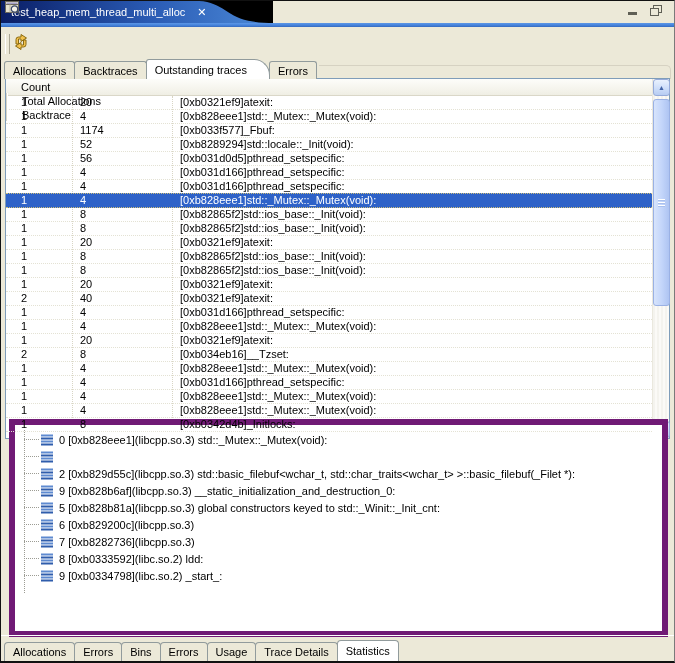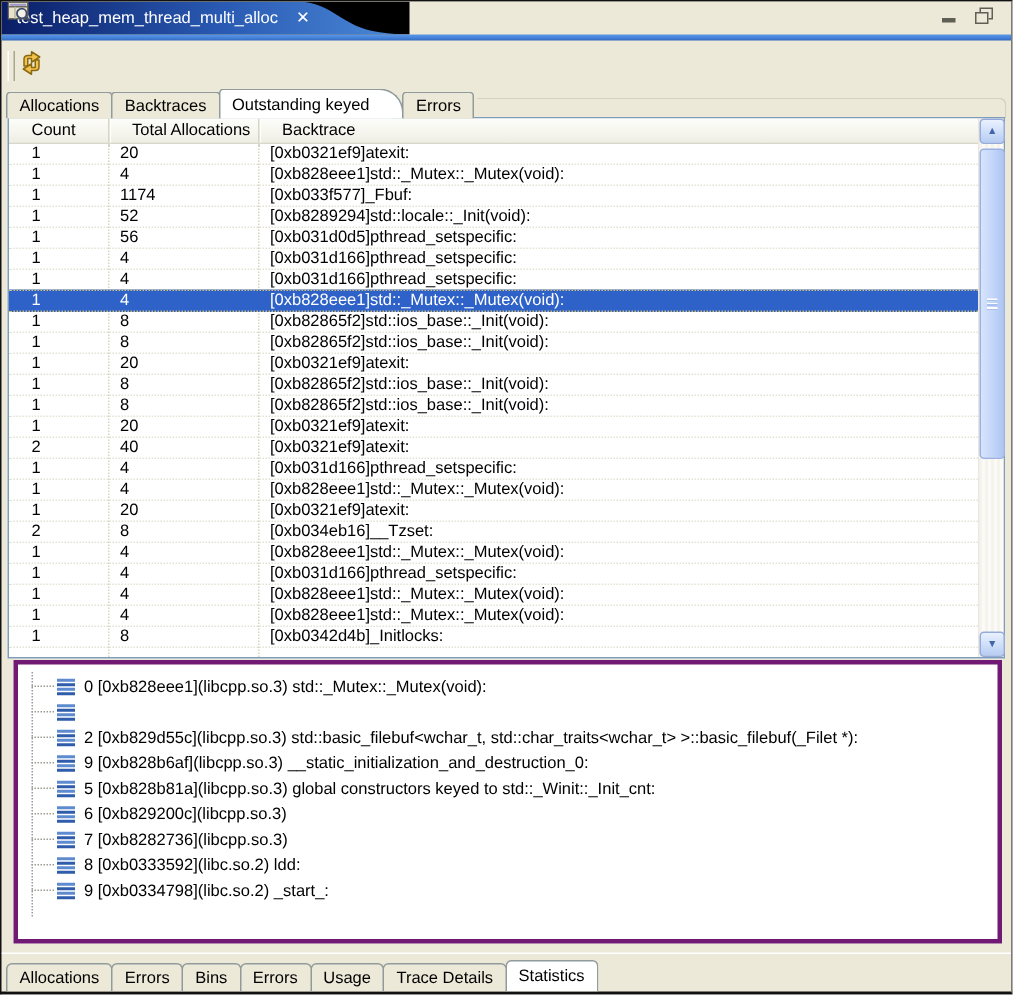--- a/index.html
+++ b/index.html
@@ -36,21 +36,21 @@
     border:1px solid #919B9C;border-bottom:none;border-radius:3px 3px 0 0;margin-right:-1px;
     white-space:nowrap;cursor:pointer;}
   .vtab.active{height:20px;padding-top:4px;background:#fff;border-radius:3px 16px 0 0;
     padding-right:22px;position:relative;z-index:2;}
   .vtab-filler{flex:1;height:13px;margin-left:3px;border-top:1px solid #d6d2c2;border-right:1px solid #d6d2c2;border-radius:0 5px 0 0;}
   
   .table-wrap{position:absolute;left:4px;right:4px;top:77px;height:361px;box-sizing:border-box;
     background:#fff;border:1px solid #7F9DB9;}
   .thead{position:absolute;left:0;right:17px;top:0;height:17px;display:flex;
     background:linear-gradient(180deg,#FDFDFA 0%,#F4F3EB 70%,#EFEEE4 100%);
-    border-bottom:1px solid #DAD7C8;box-sizing:border-box;z-index:2;}
+    border-bottom:1px solid #DAD7C8;box-sizing:border-box;z-index:2;flex-direction:column;}
   .th{box-sizing:border-box;padding:2px 0 0 15px;white-space:nowrap;cursor:pointer;}
   .th-count{width:66px;}
   .th-total{width:100px;border-left:1px solid #D8D5C6;box-shadow:inset 1px 0 0 #fff;}
   .th-backtrace{flex:1;border-left:1px solid #D8D5C6;box-shadow:inset 1px 0 0 #fff;}
   .tbody{position:absolute;left:0;right:17px;top:17px;bottom:0;overflow:hidden;}
   .gridline{position:absolute;top:0;bottom:0;width:0;border-left:1px dotted #D8D5C4;z-index:0;}
   .gl1{left:66px;} .gl2{left:166px;}
   .trow{position:relative;z-index:1;height:14px;display:flex;box-sizing:border-box;
     border-bottom:1px dotted #E4E2D4;line-height:13px;cursor:default;white-space:nowrap;}
   .trow .c1{width:66px;padding-left:15px;box-sizing:border-box;overflow:hidden;}
@@ -64,22 +64,22 @@
     background:linear-gradient(180deg,#E9F1FE 0%,#CBDCF9 60%,#B7CCF2 100%);
     border:1px solid #96ABDA;border-radius:3px;color:#4465A8;
     display:flex;align-items:center;justify-content:center;font-size:7px;line-height:7px;}
   .sb-up{top:0;} .sb-down{bottom:0;}
   .sb-thumb{position:absolute;left:0;top:20px;height:207px;width:17px;box-sizing:border-box;cursor:pointer;
     background:linear-gradient(90deg,#D7E4FC 0%,#C4D6FA 50%,#AEC4F2 100%);
     border:1px solid #9AB1E4;border-radius:3px;}
   .sb-grip{position:absolute;left:4px;right:4px;top:50%;margin-top:-4px;height:8px;
     background:repeating-linear-gradient(180deg,#FFFFFF 0 1px,#A9C0EE 1px 2px,transparent 2px 3px);}
   
-  .detail{position:absolute;left:8px;right:6px;top:439px;height:189px;box-sizing:border-box;
-    background:#fff;border:3px solid #701a75;overflow:hidden;}
+  .detail{position:absolute;left:8px;right:6px;top:418px;height:218px;box-sizing:border-box;
+    background:#fff;border:6px solid #701a75;overflow:hidden;}
   .tree{position:absolute;left:9px;top:6px;right:2px;}
   .tree-vline{position:absolute;left:0;top:-1px;height:163px;width:0;border-left:1px dotted #9c9c94;}
   .titem{position:relative;height:17px;display:flex;align-items:center;padding-left:17px;white-space:nowrap;cursor:pointer;}
   .titem::before{content:"";position:absolute;left:0;top:8px;width:15px;border-top:1px dotted #9c9c94;}
   .titem svg{margin-right:5px;flex:none;}
   
   .bottom-groove{position:absolute;left:0;right:0;bottom:25px;height:0;border-top:1px solid #ffffff;}
   .bottom-tabs{position:absolute;left:3px;bottom:0;height:21px;display:flex;align-items:flex-end;z-index:4;}
   .btab{height:19px;box-sizing:border-box;padding:3px 8px 0;background:#ECE9D8;
     border:1px solid #919B9C;border-bottom:none;border-radius:4px 4px 0 0;margin-right:-1px;
@@ -133,21 +133,21 @@
           <path d="M4,11 L4,6.5 Q4,4 6.5,4 L9,4 L9,1.5 L14.5,5 L9,8.5 L9,6 L6.5,6 L6.5,11 Z"></path>
           <path d="M14,7 L14,11.5 Q14,14 11.5,14 L9,14 L9,16.5 L3.5,13 L9,9.5 L9,12 L11.5,12 L11.5,7 Z"></path>
         </g>
       </svg>
     </div>
   </div>
 
   <div class="view-tabs" id="view-tabs">
     <div class="vtab"><span>Allocations</span></div>
       <div class="vtab"><span>Backtraces</span></div>
-      <div class="vtab active"><span>Outstanding keyed</span></div>
+      <div class="vtab active"><span>Outstanding traces</span></div>
       <div class="vtab"><span>Errors</span></div>
       <div class="vtab-filler"></div>
   </div>
 
   <div class="table-wrap">
     <div class="thead">
       <div class="th th-count">Count</div>
       <div class="th th-total">Total Allocations</div>
       <div class="th th-backtrace">Backtrace</div>
     </div>

